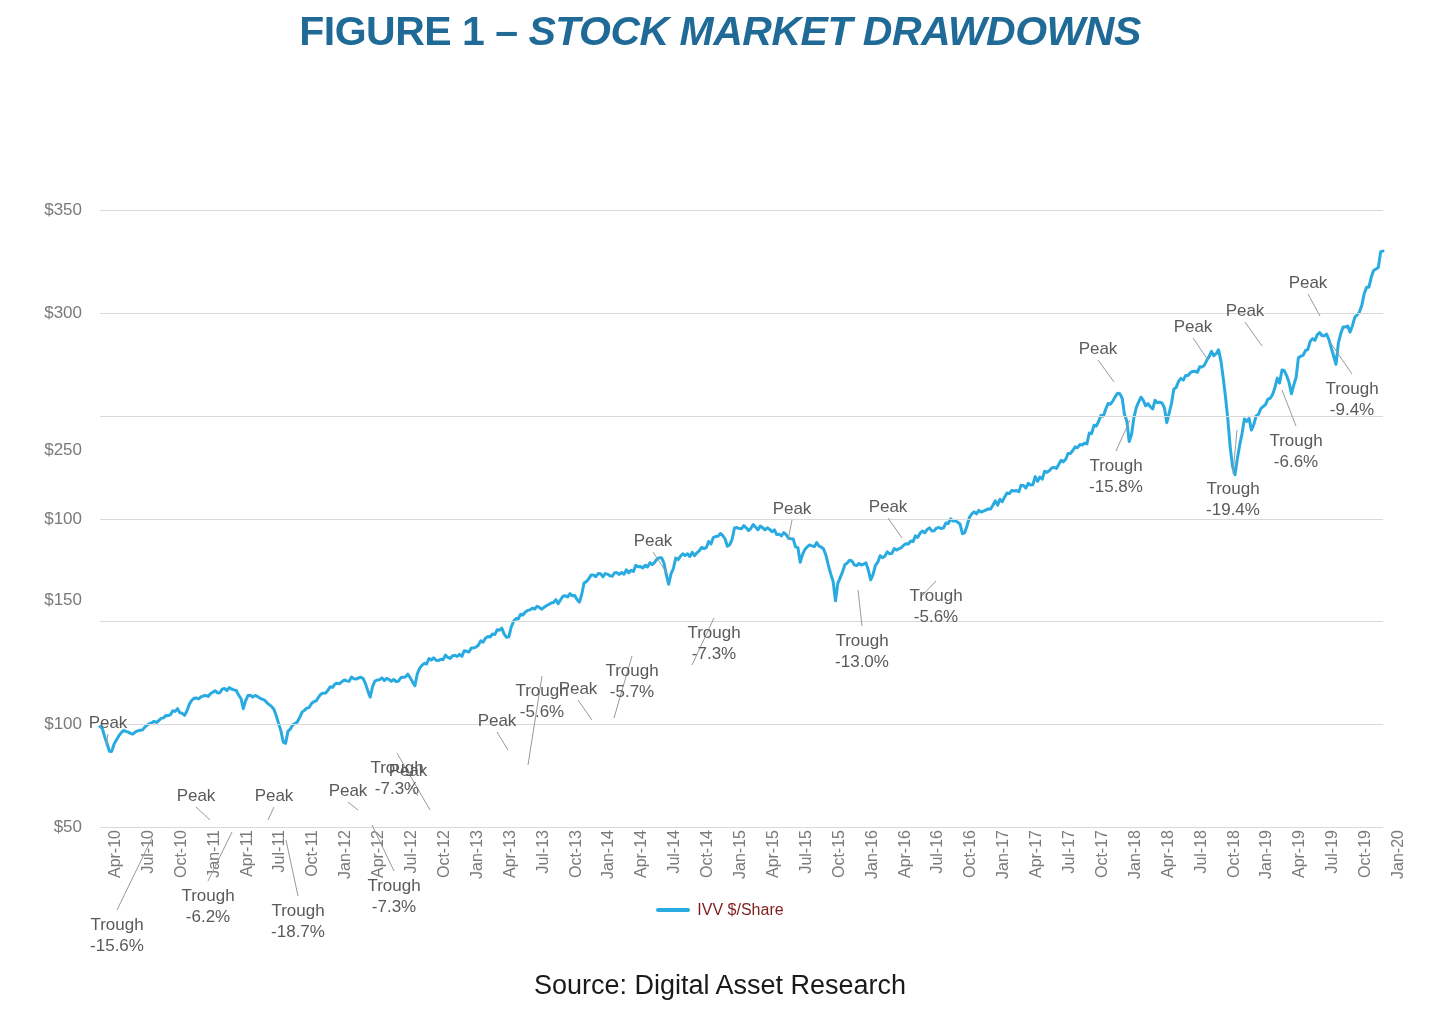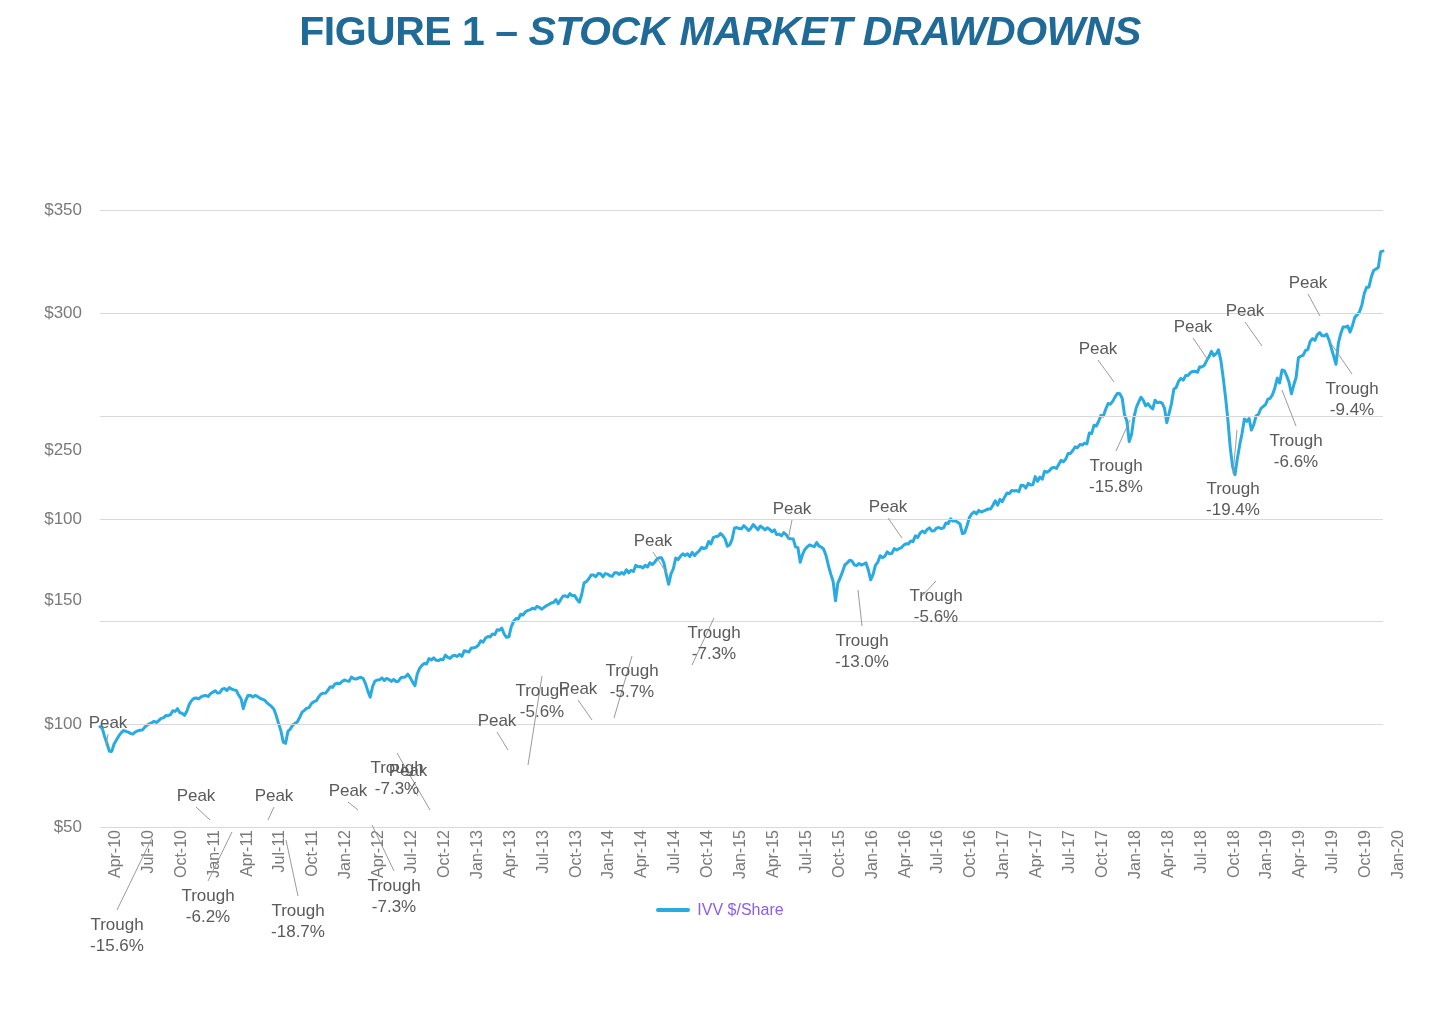--- a/index.html
+++ b/index.html
@@ -119,21 +119,21 @@
   .annot .l2 { display: block; }
   #leaders { position: absolute; left:0; top:0; width:1440px; height:820px; overflow: visible; }
 
   
   #legend {
     position: absolute;
     left: 0; top: 780px;
     width: 1440px;
     text-align: center;
     font-size: 16px;
-    color: #8b5cf6;
+    color: #7f1d1d;
   }
   #legend .swatch {
     display: inline-block;
     width: 34px; height: 4px;
     background: #29ABE2;
     vertical-align: middle;
     margin-right: 7px;
     border-radius: 2px;
   }
   #legend .lbl { vertical-align: middle; }
@@ -285,14 +285,15 @@
         <div class="annot" style="left: 1296px; top: 310px;"><span>Trough</span><span class="l2">-6.6%</span></div>
         <div class="annot" style="left: 1308px; top: 152px;"><span>Peak</span></div>
         <div class="annot" style="left: 1352px; top: 258px;"><span>Trough</span><span class="l2">-9.4%</span></div>
       </div>
 
     <div id="legend">
       <span class="swatch"></span><span class="lbl">IVV $/Share</span>
     </div>
   </div>
 
+  <div id="source">Source: Digital Asset Research</div>
 
 </div>
 
 </body></html>

